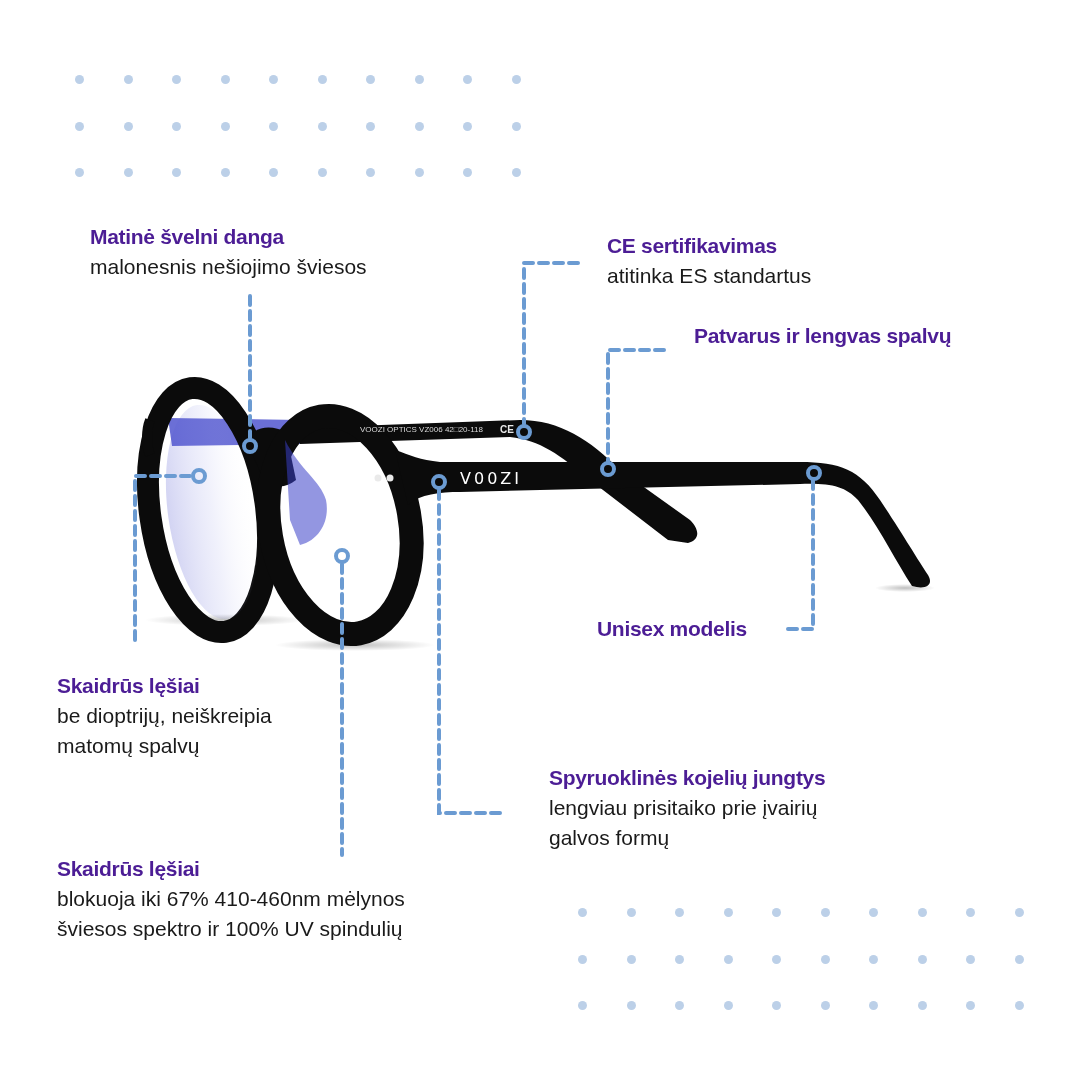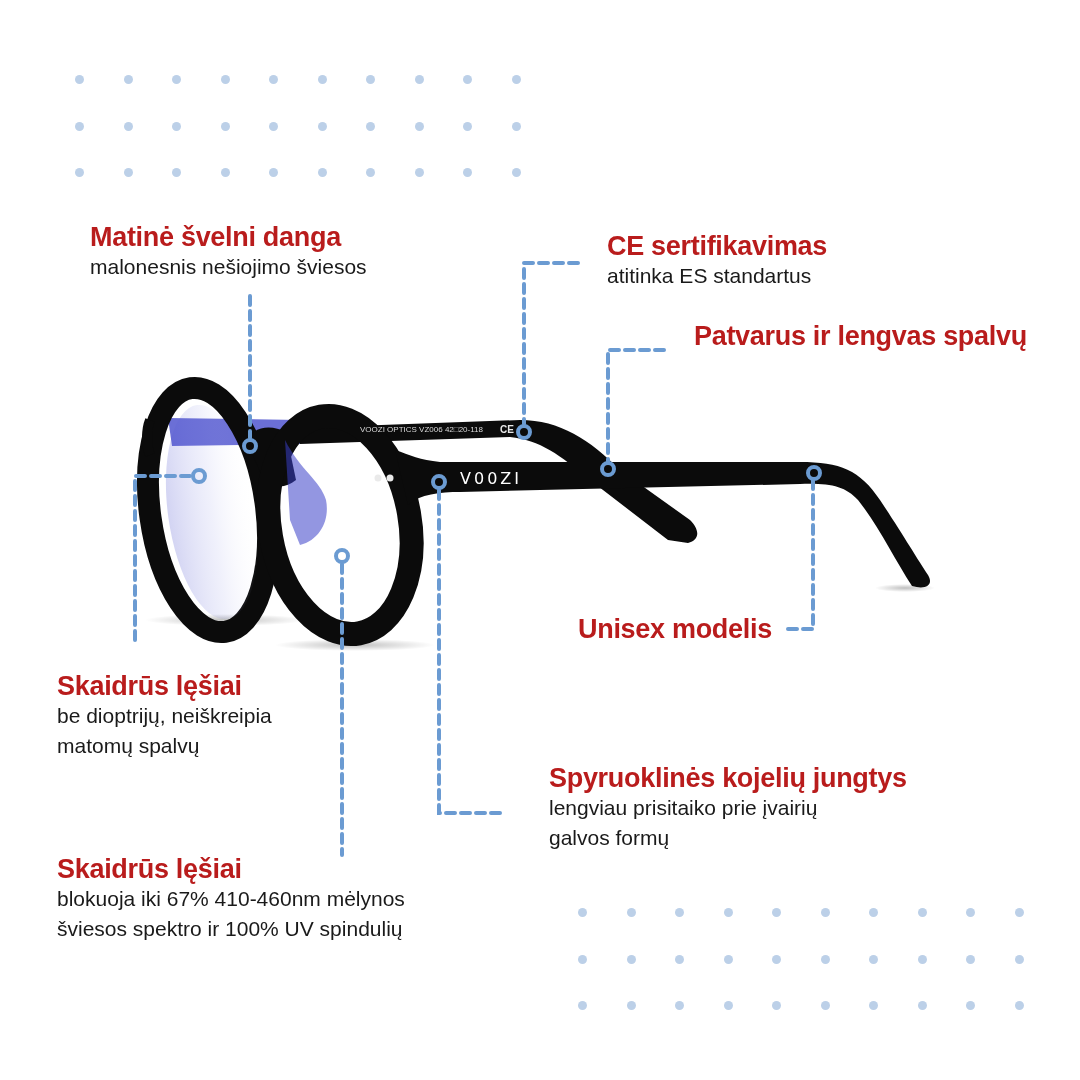--- a/index.html
+++ b/index.html
@@ -9,21 +9,21 @@
       background: #ffffff;
       overflow: hidden;
       font-family: "Liberation Sans", "DejaVu Sans", sans-serif;
       color: #111111;
     }
     .dots { position: absolute; display: grid; grid-template-columns: repeat(10, 48.5px); grid-auto-rows: 46.5px; }
     .dot { width: 9px; height: 9px; border-radius: 50%; background: #bcd0e8; }
     .scene { position: absolute; left: 0; top: 0; width: 1080px; height: 1080px; }
     .callout { position: absolute; }
     .callout .title {
-      font-weight: 700; font-size: 27px; letter-spacing: -0.3px; line-height: 30px; color: #b91c1c; white-space: nowrap;
+      font-weight: 700; font-size: 21px; letter-spacing: -0.3px; line-height: 30px; color: #4c1d95; white-space: nowrap;
     }
     .callout .desc {
       font-size: 21px; line-height: 30px; color: #1a1a1a; white-space: pre-line; font-weight: 400;
     }
   </style>
 </head>
 <body>
 
 <div class="canvas">
 
@@ -172,21 +172,21 @@
 
   <div class="callout" style="left:607px; top:231px;">
     <div class="title">CE sertifikavimas</div>
     <div class="desc">atitinka ES standartus</div>
   </div>
 
   <div class="callout" style="left:694px; top:321px;">
     <div class="title">Patvarus ir lengvas spalvų</div>
   </div>
 
-  <div class="callout" style="left:578px; top:614px;">
+  <div class="callout" style="left:597px; top:614px;">
     <div class="title">Unisex  modelis</div>
   </div>
 
   <div class="callout" style="left:57px; top:671px;">
     <div class="title">Skaidrūs lęšiai</div>
     <div class="desc">be dioptrijų, neiškreipia
 matomų spalvų</div>
   </div>
 
   <div class="callout" style="left:549px; top:763px;">

